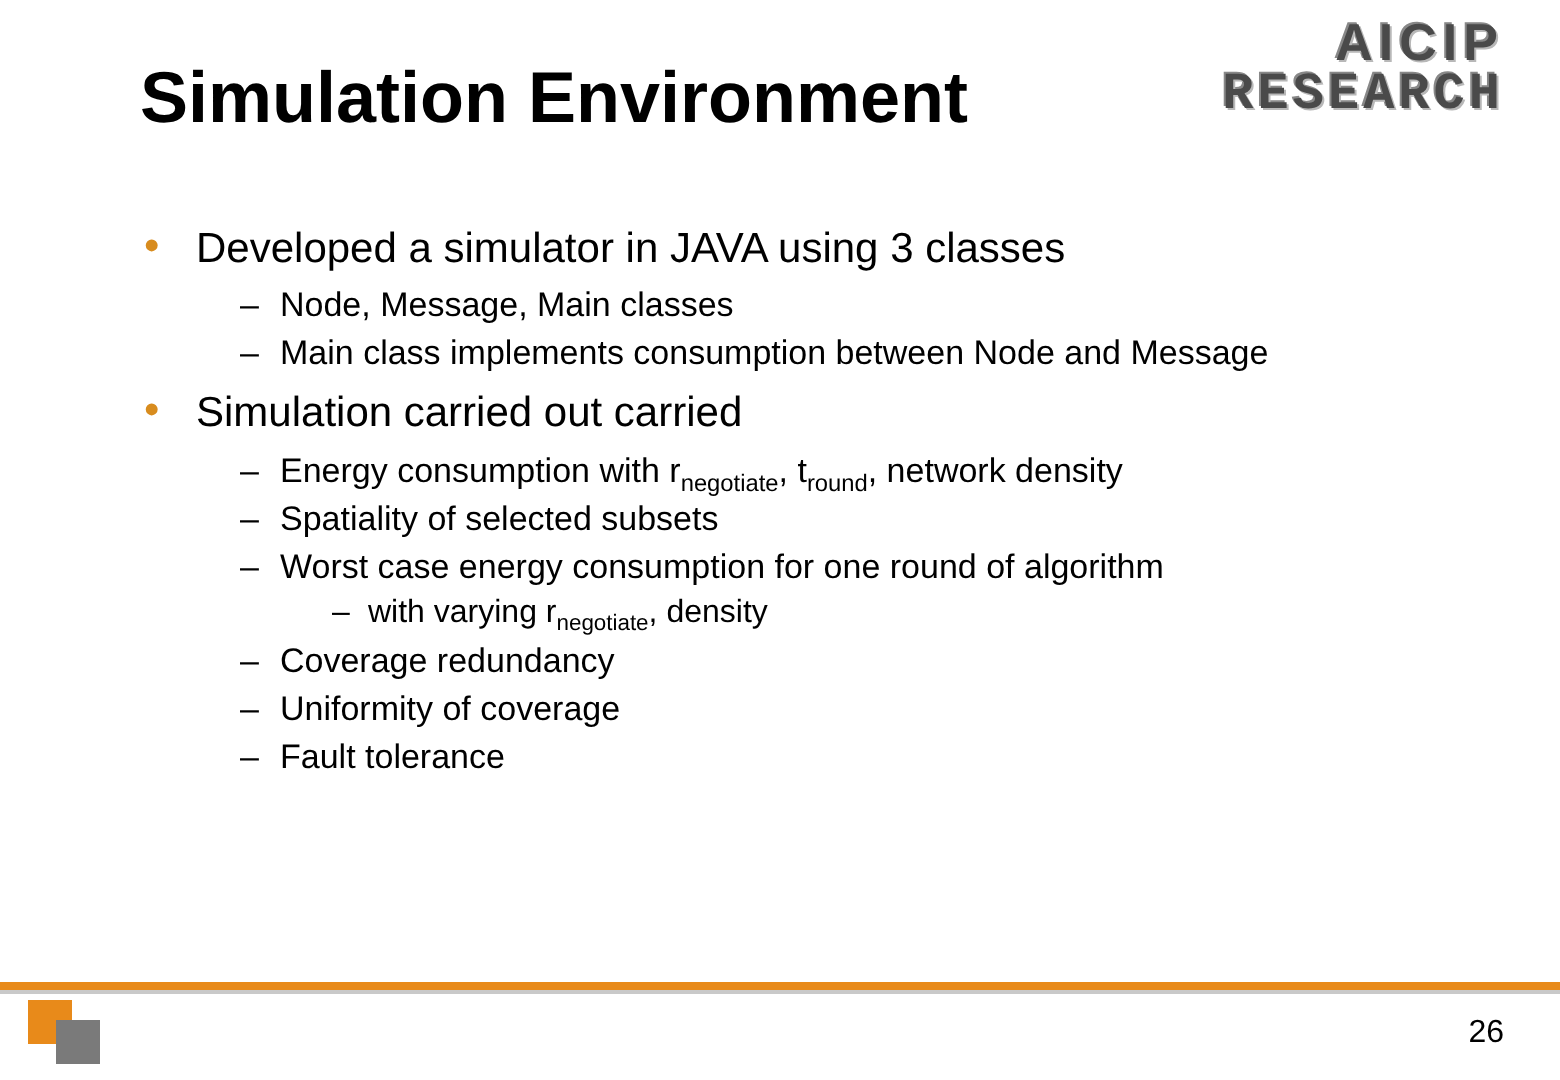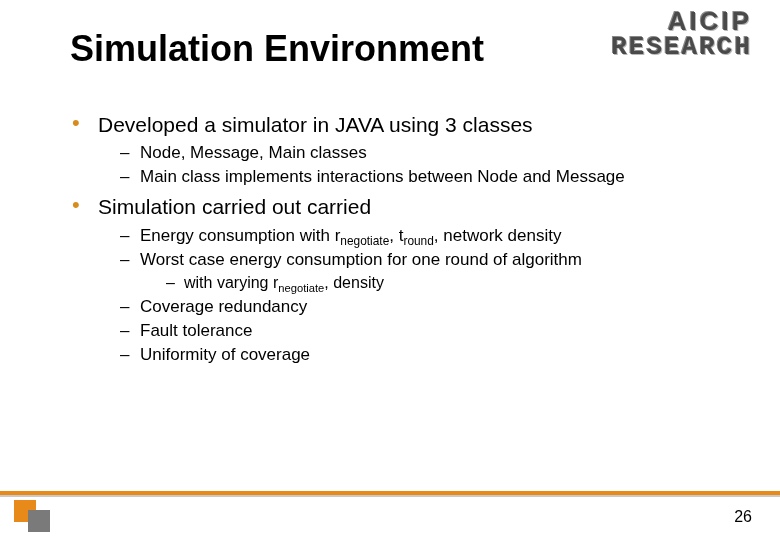--- a/index.html
+++ b/index.html
@@ -178,30 +178,31 @@
     <div class="line1">AICIP</div>
     <div class="line2">RESEARCH</div>
   </div>
 
   <div class="title">Simulation Environment</div>
 
   <div class="content">
     <ul class="level1" id="l1">
         <li><span class="l1text">Developed a simulator in JAVA using 3 classes</span><ul class="level2">
             <li><span>Node, Message, Main classes</span></li>
-            <li><span>Main class implements interactions between Node and Message</span></li>
+            <li><span>Main class implements consumption between Node and Message</span></li>
           </ul></li>
         <li><span class="l1text">Simulation carried out carried</span><ul class="level2">
             <li><span>Energy consumption with r</span><span class="sub">negotiate</span><span>, t</span><span class="sub">round</span><span>, network density</span></li>
+            <li><span>Spatiality of selected subsets</span></li>
             <li><span>Worst case energy consumption for one round of algorithm</span><ul class="level3">
                 <li><span>with varying r</span><span class="sub">negotiate</span><span>, density</span></li>
               </ul></li>
             <li><span>Coverage redundancy</span></li>
+            <li><span>Uniformity of coverage</span></li>
             <li><span>Fault tolerance</span></li>
-            <li><span>Uniformity of coverage</span></li>
           </ul></li>
       </ul>
   </div>
 
   <div class="footer-bar">
     <div class="orange"></div>
     <div class="gray"></div>
   </div>
 
   <div class="ut-logo">

